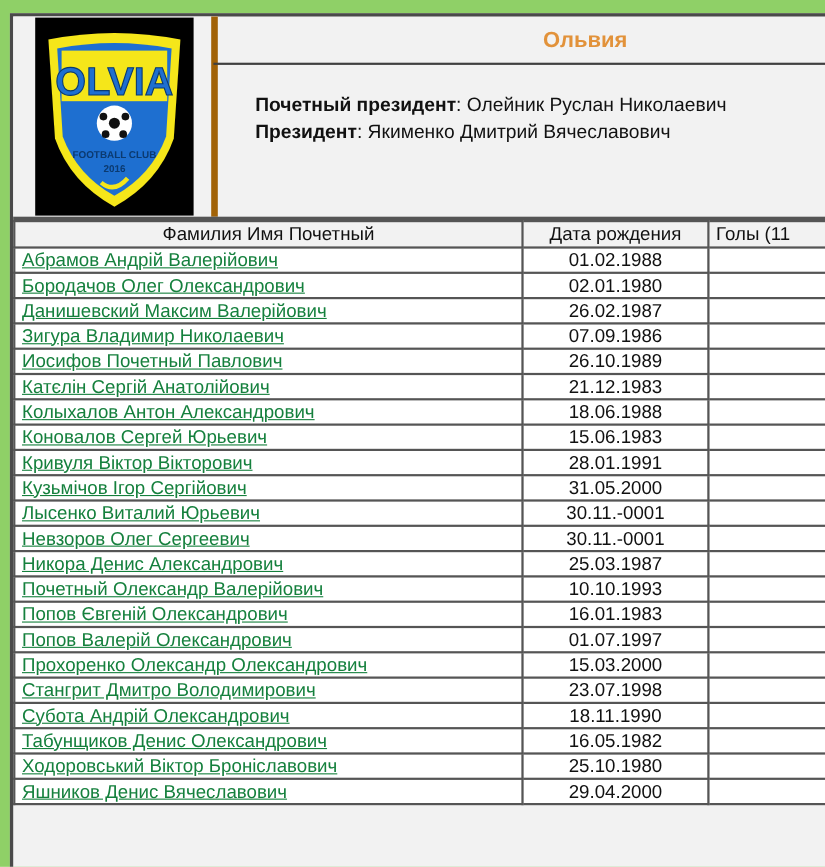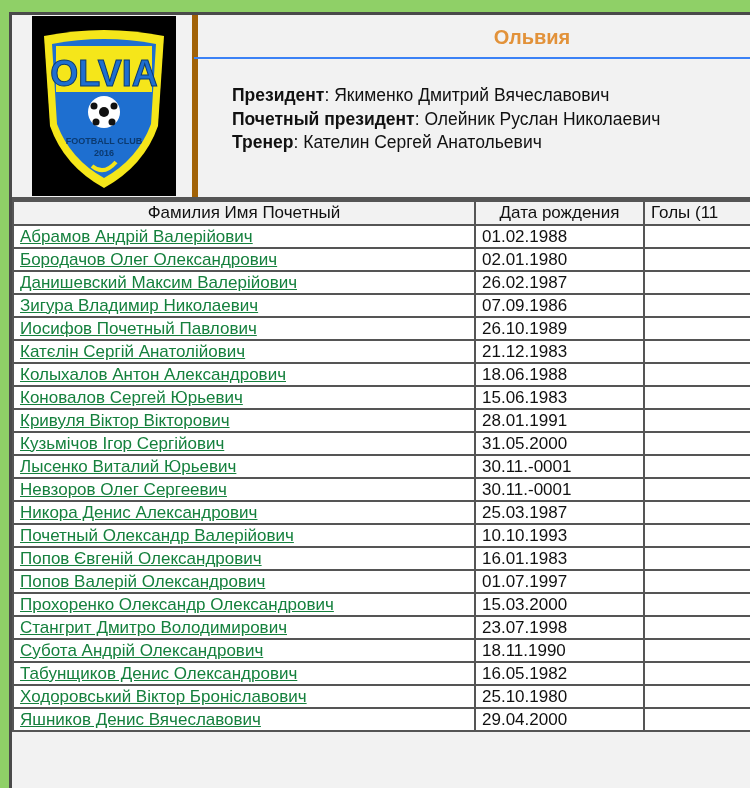--- a/index.html
+++ b/index.html
@@ -18,21 +18,21 @@
   .logo-cell {
     position:absolute; left:12px; top:15px; width:180px; height:182px;
     border-right:6px solid #a16207;
     background:#f2f2f2;
   }
   .logo-box {
     position:absolute; left:20px; top:1px; width:144px; height:180px; background:#000;
   }
   .title-cell {
     position:absolute; left:194px; top:15px; width:556px; height:42px;
-    border-bottom:2px solid #3b82f6;
+    border-bottom:2px solid #404040;
     text-align:center;
   }
   .club-title {
     display:inline-block; margin-top:11px; margin-left:120px;
     color:#e2923a; font-weight:bold; font-size:20px;
   }
   .info-cell {
     position:absolute; left:194px; top:59px; width:556px; height:138px;
   }
   .info-lines { position:absolute; left:38px; top:25px; font-size:17.5px; line-height:23.5px; color:#111; }
@@ -42,21 +42,21 @@
     border-top:3px solid #555;
   }
   table { border-collapse:collapse; table-layout:fixed; width:760px; }
   th, td {
     border:2px solid #555; height:21px; padding:0 6px; font-size:17px;
     white-space:nowrap; overflow:hidden;
   }
   th { font-weight:normal; text-align:center; background:#f2f2f2; color:#111; height:22px; }
   td { background:#fff; }
   td.name a { color:#15803d; text-decoration:underline; }
-  td.date { color:#111; }
+  td.date { text-align:center; color:#111; }
   col.c1 { width:462px; } col.c2 { width:169px; } col.c3 { width:129px; }
 </style>
 </head>
 <body>
 
 <div class="frame"></div>
 
 <div class="logo-cell">
   <div class="logo-box">
     <svg width="144" height="180" viewBox="0 0 144 180">
@@ -76,23 +76,22 @@
     </svg>
   </div>
 </div>
 
 <div class="title-cell">
   <span class="club-title">Ольвия</span>
 </div>
 
 <div class="info-cell">
   <div class="info-lines">
+    <div><b>Почетный президент</b>: <span>Олейник Руслан Николаевич</span></div>
     <div><b>Президент</b>: <span>Якименко Дмитрий Вячеславович</span></div>
-    <div><b>Почетный президент</b>: <span>Олейник Руслан Николаевич</span></div>
-    <div><b>Тренер</b>: <span>Кателин Сергей Анатольевич</span></div>
   </div>
 </div>
 
 <div class="table-wrap">
   <table>
     <colgroup>
         <col class="c1">
         <col class="c2">
         <col class="c3">
       </colgroup>

